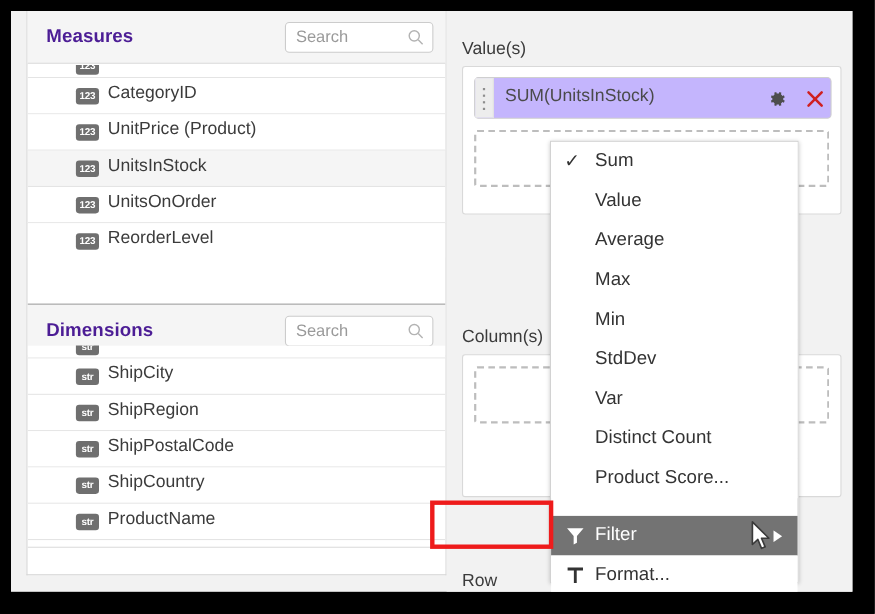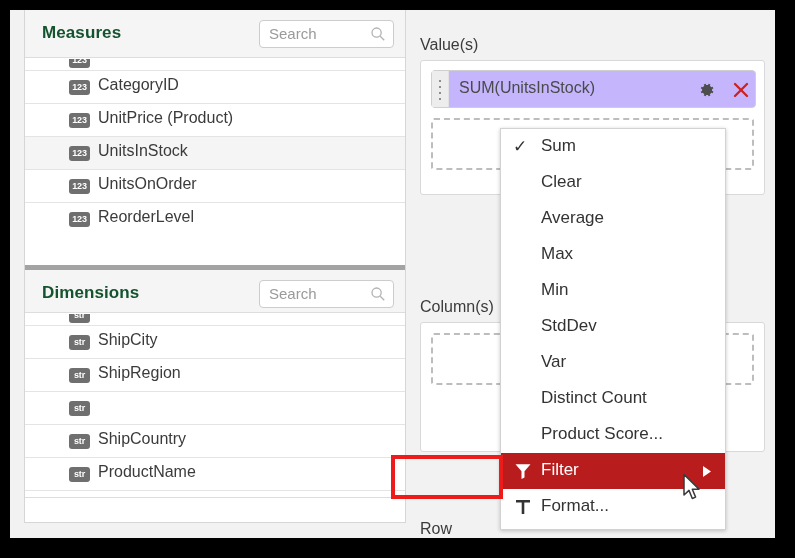--- a/index.html
+++ b/index.html
@@ -42,21 +42,21 @@
     position: absolute;
     left: 0; width: 380px; height: 48px;
     background: #f5f5f5;
     border-bottom: 1px solid #dddddd;
   }
   .section-title {
     position: absolute;
     left: 17px; top: 13px;
     font-size: 17px;
     font-weight: bold;
-    color: #14532d;
+    color: #4c1d95;
     letter-spacing: .1px;
   }
   .search-box {
     position: absolute;
     right: 11px; top: 10px;
     width: 135px; height: 28px;
     background: #ffffff;
     border: 1px solid #cccccc;
     border-radius: 4px;
   }
@@ -173,21 +173,21 @@
     background: #ffffff;
     border: 1px solid #d2d2d2;
     box-shadow: 0 1px 4px rgba(0,0,0,.22);
     z-index: 40;
   }
   .menu-item {
     position: relative;
     height: 36px;
     background: #ffffff;
   }
-  .menu-item.highlight { background: #b91c1c; }
+  .menu-item.highlight { background: #737373; margin-top: 16px; }
   .menu-item-label {
     position: absolute;
     left: 40px; top: 7px;
     font-size: 17px;
     color: #333333;
   }
   .menu-item.highlight .menu-item-label { color: #ffffff; }
   .menu-check {
     position: absolute;
     left: 12px; top: 7px;
@@ -268,21 +268,21 @@
           <div class="field-row">
             <div class="type-badge">123</div>
             <div class="field-name">UnitsOnOrder</div>
           </div>
           <div class="field-row">
             <div class="type-badge">123</div>
             <div class="field-name">ReorderLevel</div>
           </div>
         </div>
 
-      <div class="section-header" style="top:255px; border-top:5px solid #a3a3a3;">
+      <div class="section-header" style="top:266px; border-top:1px solid #a3a3a3;">
         <div class="section-title">Dimensions</div>
         <div class="search-box">
           <div class="search-placeholder">Search</div>
           <svg class="search-icon" viewBox="0 0 16 16">
             <circle cx="6.6" cy="6.6" r="4.6" fill="none" stroke="#b3b3b3" stroke-width="1.3"></circle>
             <line x1="10.2" y1="10.2" x2="14.2" y2="14.2" stroke="#b3b3b3" stroke-width="1.3"></line>
           </svg>
         </div>
       </div>
 
@@ -294,20 +294,21 @@
           <div class="field-row">
             <div class="type-badge">str</div>
             <div class="field-name">ShipCity</div>
           </div>
           <div class="field-row">
             <div class="type-badge">str</div>
             <div class="field-name">ShipRegion</div>
           </div>
           <div class="field-row">
             <div class="type-badge">str</div>
+            <div class="field-name">ShipPostalCode</div>
           </div>
           <div class="field-row">
             <div class="type-badge">str</div>
             <div class="field-name">ShipCountry</div>
           </div>
           <div class="field-row">
             <div class="type-badge">str</div>
             <div class="field-name">ProductName</div>
           </div>
         </div>
@@ -348,21 +349,21 @@
 
       <div class="zone-label" style="left:14px; top:510px;">Row</div>
     </div>
 
     <div id="agg-menu">
         <div class="menu-item">
           <span class="menu-check">✓</span>
           <div class="menu-item-label">Sum</div>
         </div>
         <div class="menu-item">
-          <div class="menu-item-label">Clear</div>
+          <div class="menu-item-label">Value</div>
         </div>
         <div class="menu-item">
           <div class="menu-item-label">Average</div>
         </div>
         <div class="menu-item">
           <div class="menu-item-label">Max</div>
         </div>
         <div class="menu-item">
           <div class="menu-item-label">Min</div>
         </div>

